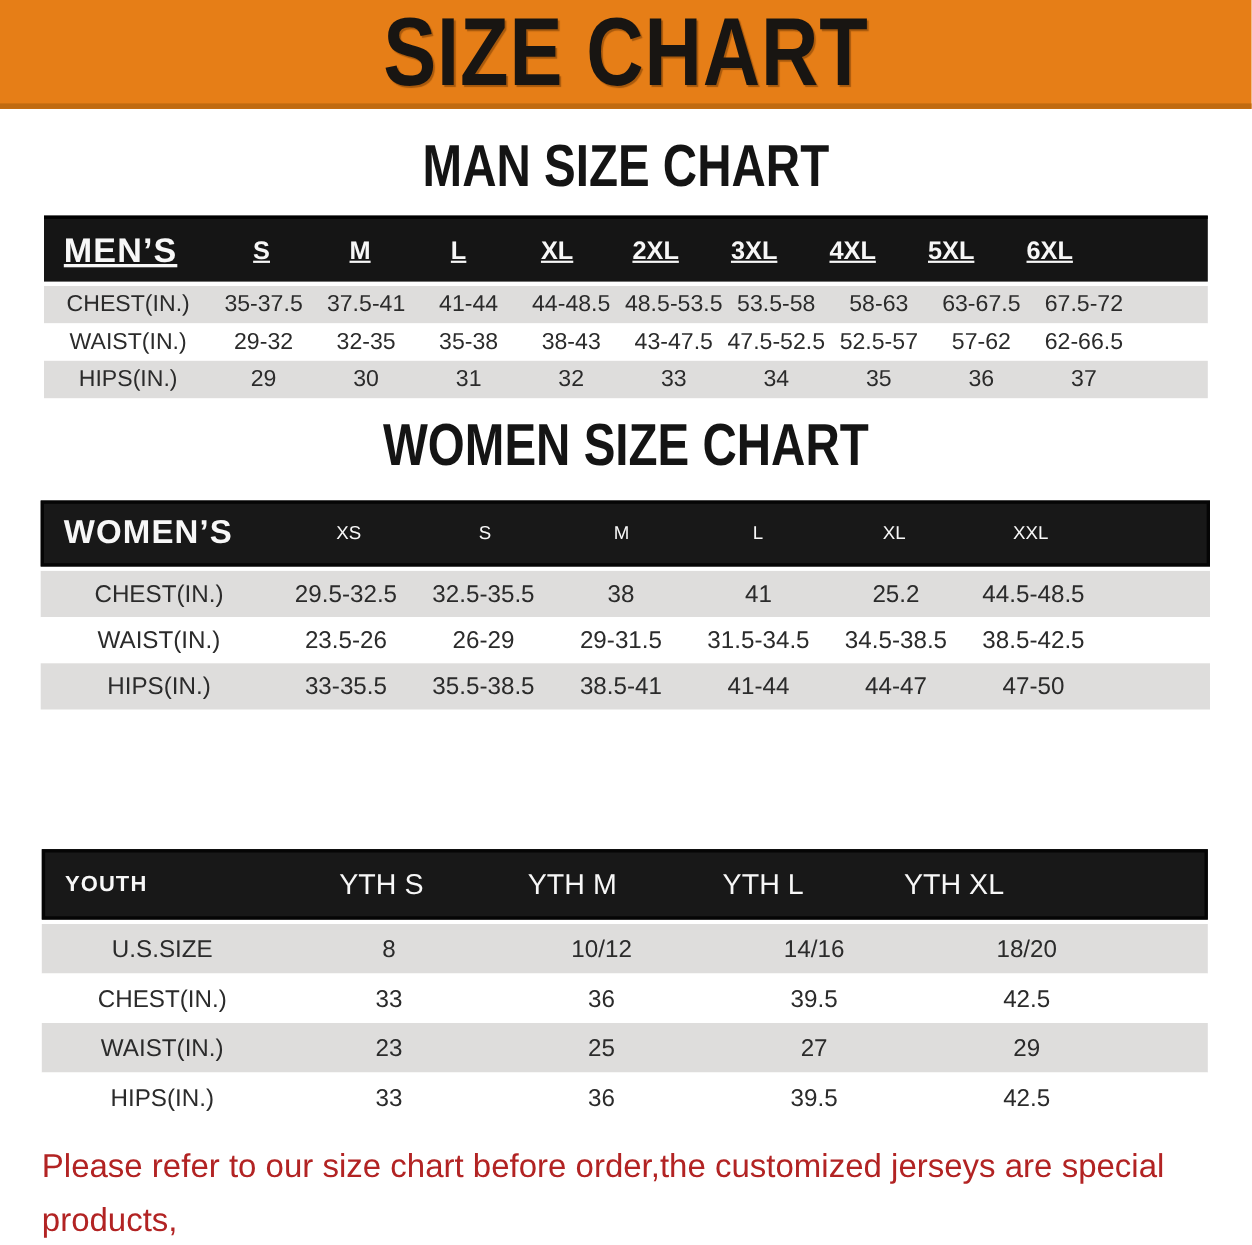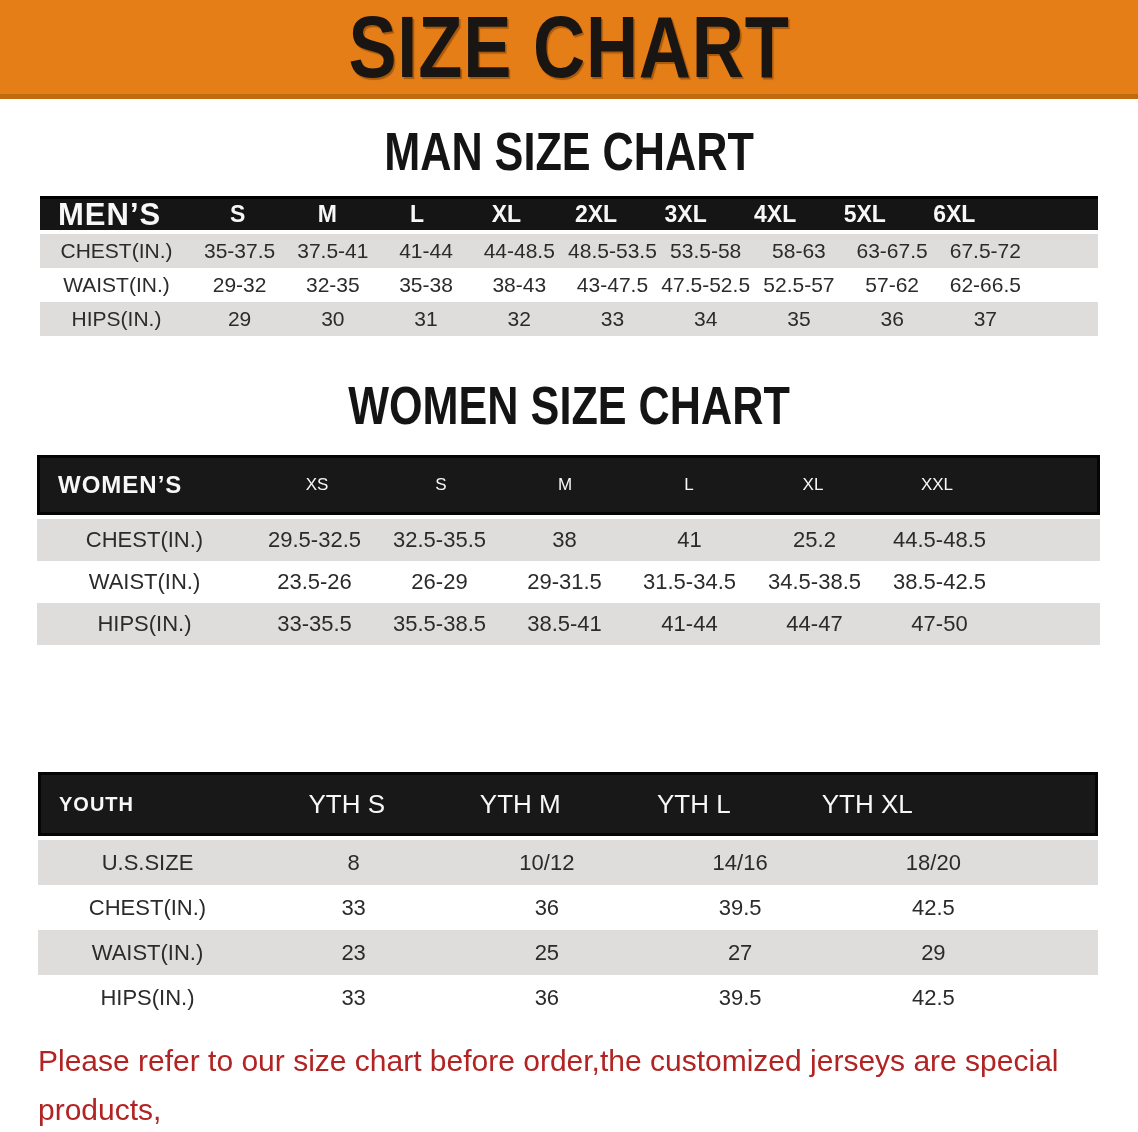--- a/index.html
+++ b/index.html
@@ -54,30 +54,30 @@
   .col-head { flex:1; text-align:center; white-space:nowrap; }
   .tbody-rows { margin-top:4px; }
   .trow { display:flex; align-items:center; color:#2b2b2b; width:100%; }
   .trow:nth-child(odd)  { background:#dedddc; }
   .trow:nth-child(even) { background:#ffffff; }
   .trow .tlabel { text-align:center; white-space:nowrap; }
   .trow .tcol { flex:1; text-align:center; white-space:nowrap; }
 
   
   .tbl-men { top:196px; left:40px; width:1058px; }
-  .tbl-men .thead { height:34px; padding-right:99px; border-top:3px solid #000; }
+  .tbl-men .thead { height:60px; padding-right:99px; border-top:3px solid #000;text-decoration:underline; }
   .tbl-men .thead .tlabel { width:153px; font-size:31px; letter-spacing:1px; }
   .tbl-men .col-head { font-size:23px; font-weight:bold; }
   .tbl-men .trow { height:34px; font-size:21px; padding-right:66px; }
   .tbl-men .trow .tlabel { width:153px; }
 
   
   .tbl-women { top:455px; left:37px; width:1063px; }
   .tbl-women .thead { height:60px; padding-right:98px; border:3px solid #050505; background:#181818; }
-  .tbl-women .thead .tlabel { width:215px; font-size:24px; letter-spacing:1px; }
+  .tbl-women .thead .tlabel { width:215px; font-size:30px; letter-spacing:1px; }
   .tbl-women .col-head { font-size:17px; font-weight:normal; }
   .tbl-women .trow { height:42px; font-size:22px; padding-right:98px; }
   .tbl-women .trow .tlabel { width:215px; }
 
   
   .tbl-youth { top:772px; left:38px; width:1060px; }
   .tbl-youth .thead { height:64px; padding-right:141px; border:3px solid #050505; background:#181818; }
   .tbl-youth .thead .tlabel { width:219px; font-size:20px; letter-spacing:1px; }
   .tbl-youth .col-head { font-size:26px; font-weight:normal; }
   .tbl-youth .trow { height:45px; font-size:22px; padding-right:68px; }

